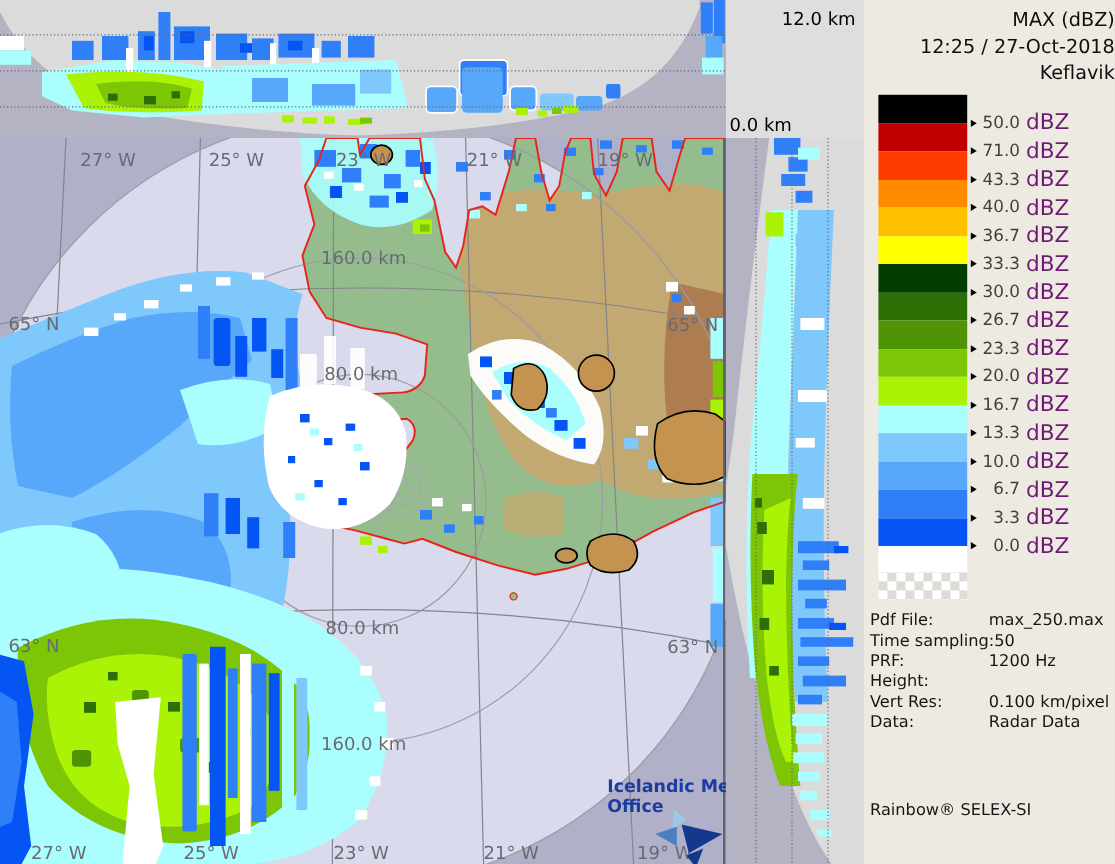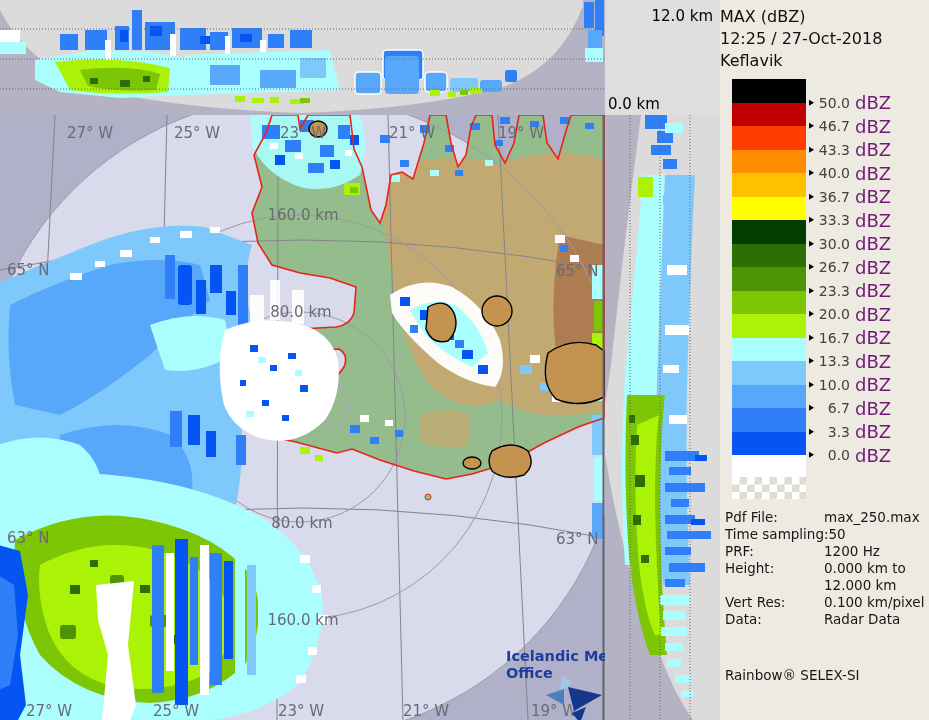--- a/index.html
+++ b/index.html
@@ -41,21 +41,21 @@
   .rings-n .map-label:nth-of-type(1){left:303px;top:100px;}
   .rings-n .map-label:nth-of-type(2){left:301px;top:197px;}
   .rings-s .map-label:nth-of-type(1){left:302px;top:408px;}
   .rings-s .map-label:nth-of-type(2){left:303px;top:505px;}
 
   
   #attribution{position:absolute;left:506px;top:533px;width:110px;color:#1D3D9E;font-weight:bold;font-size:14.5px;line-height:17px;}
   #logo-icon{position:absolute;left:38px;top:25px;}
 
   
-  #legend-title{padding-top:6px;text-align:left;font-size:16px;line-height:22px;color:#101010;}
+  #legend-title{padding-top:6px;text-align:right;font-size:16px;line-height:22px;color:#101010;}
   #scale{position:absolute;left:12px;top:79px;display:flex;}
   #scale-bar{width:74px;display:flex;flex-direction:column;}
   .bar-seg{height:23.5px;flex:none;}
   #bar-cap-white{height:22px;background:#FFFFFF;flex:none;}
   #bar-cap-checker{height:23px;flex:none;background-color:#FFFFFF;
     background-image:linear-gradient(45deg,#DEDBD4 26%,transparent 26%,transparent 74%,#DEDBD4 74%),
                      linear-gradient(45deg,#DEDBD4 26%,transparent 26%,transparent 74%,#DEDBD4 74%);
     background-size:15px 15px;background-position:0 0,7.5px 7.5px;}
   #scale-labels{display:flex;flex-direction:column;margin-left:3px;}
   .scale-row{height:23.5px;flex:none;display:flex;align-items:center;transform:translateY(11.75px);}
@@ -512,21 +512,21 @@
       <div id="scale-labels">
 
           <div class="scale-row">
             <span class="tick-arrow"></span>
             <span class="tick-num">50.0</span>
             <span class="tick-unit">dBZ</span>
           </div>
 
           <div class="scale-row">
             <span class="tick-arrow"></span>
-            <span class="tick-num">46.7</span>
+            <span class="tick-num">71.0</span>
             <span class="tick-unit">dBZ</span>
           </div>
 
           <div class="scale-row">
             <span class="tick-arrow"></span>
             <span class="tick-num">43.3</span>
             <span class="tick-unit">dBZ</span>
           </div>
 
           <div class="scale-row">
@@ -633,24 +633,20 @@
           <span class="info-label">PRF:</span>
           <span class="info-value">
             <div>1200 Hz</div>
 
           </span>
         </div>
 
 
         <div class="info-row">
           <span class="info-label">Height:</span>
-          <span class="info-value">
-            <div>0.000 km to</div>
-            <div class="info-val2">12.000 km</div>
-          </span>
         </div>
 
 
         <div class="info-row">
           <span class="info-label">Vert Res:</span>
           <span class="info-value">
             <div>0.100 km/pixel</div>
 
           </span>
         </div>

